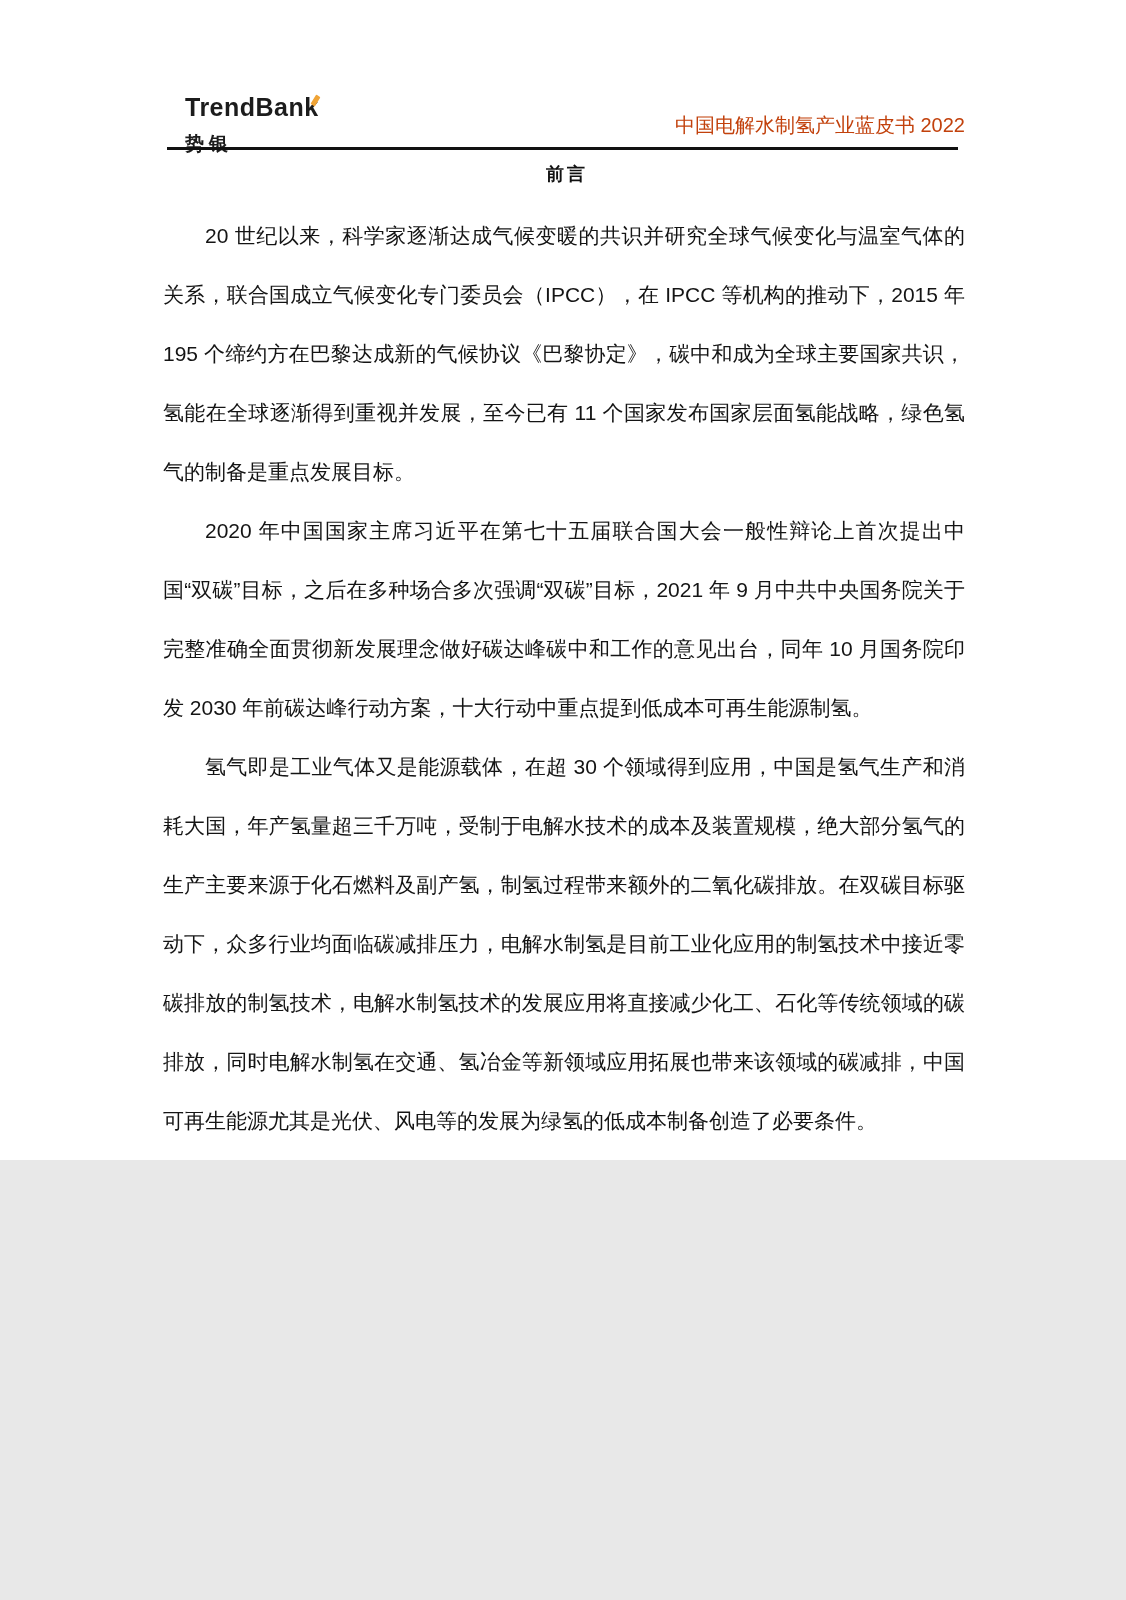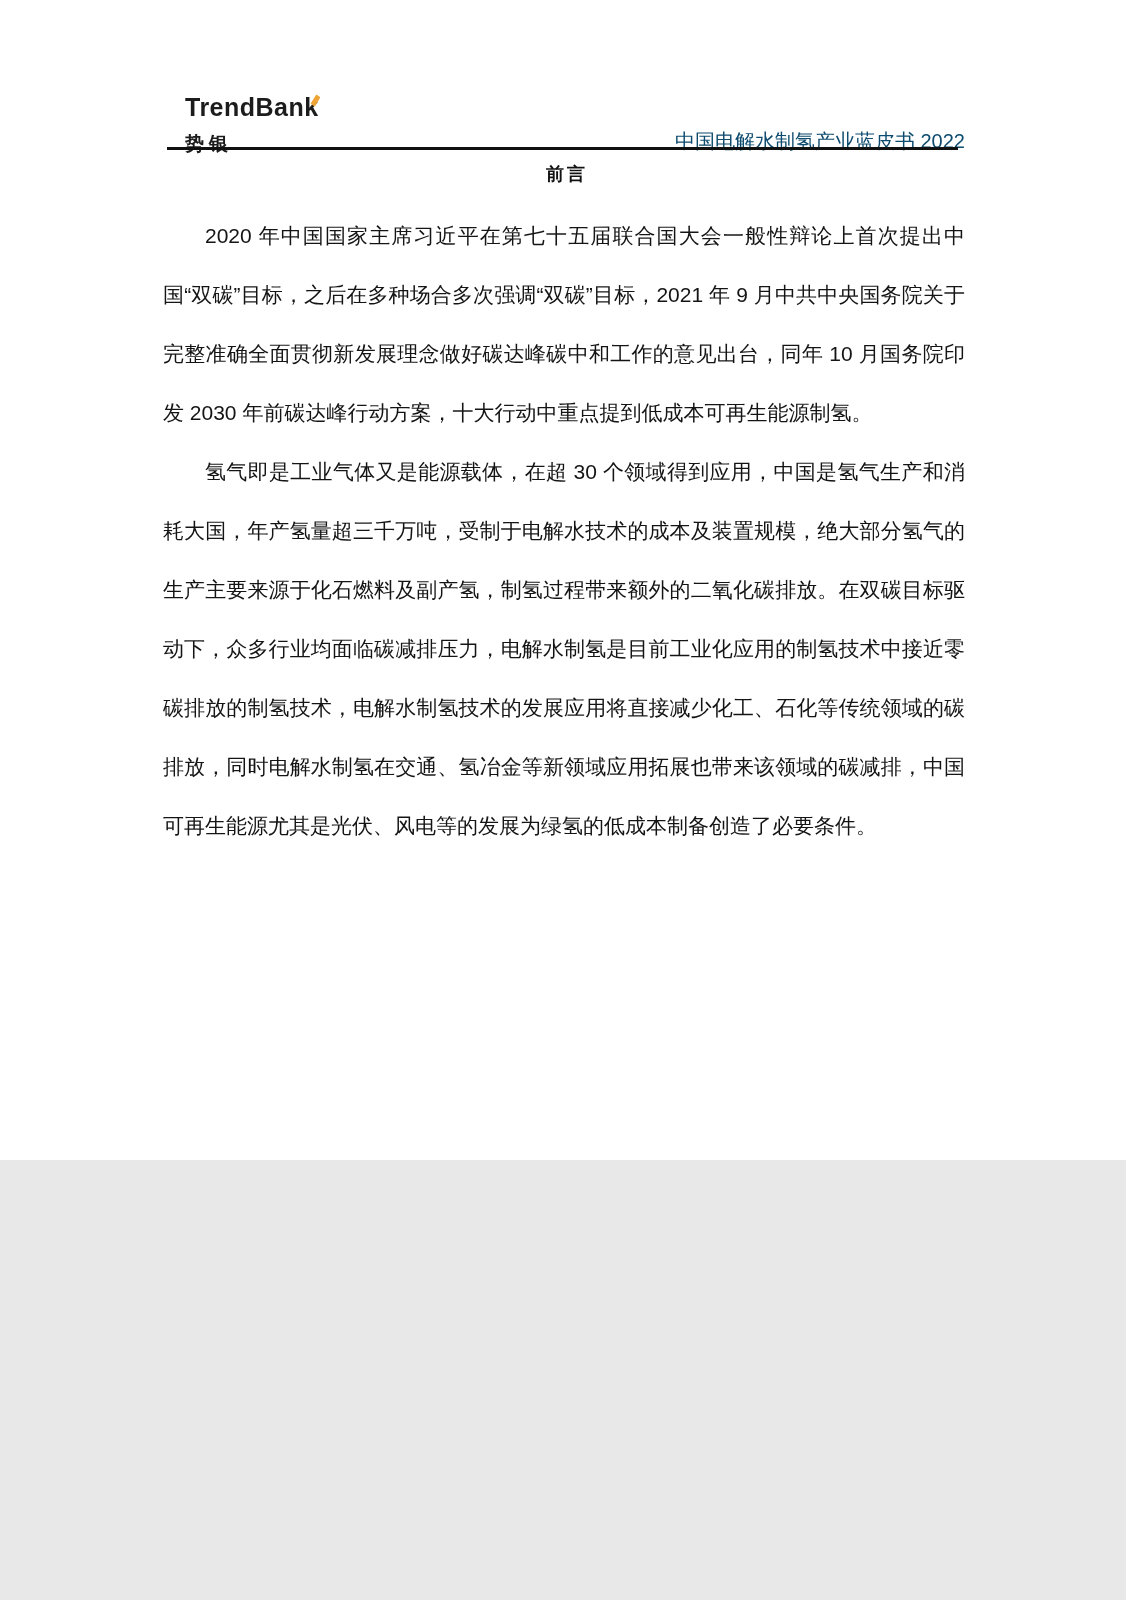--- a/index.html
+++ b/index.html
@@ -23,22 +23,22 @@
   .logo-k::after {
     content:""; position:absolute; right:1px; top:2px;
     width:5px; height:11px; border-radius:1px;
     background:#f0a436; transform:rotate(32deg);
   }
   .logo-subtitle {
     font-size:19px; font-weight:bold; letter-spacing:5px;
     color:#1c1c1c; line-height:26px; margin-top:10px; white-space:nowrap;
   }
   .header-doc-title {
-    position:absolute; top:128px; right:161px;
-    font-size:20px; color:#0c4a6e; white-space:nowrap;
+    position:absolute; top:112px; right:161px;
+    font-size:20px; color:#c2410c; white-space:nowrap;
   }
   .header-rule {
     position:absolute; left:167px; top:147px;
     width:791px; height:3px; background:#111;
   }
 
   
   .section-title {
     position:absolute; left:4px; top:162px; width:100%;
     text-align:center; font-size:18px; font-weight:600;
@@ -70,20 +70,21 @@
   <div class="header-logo">
     <div class="logo-title"><span>TrendBan</span><span class="logo-k">k</span></div>
     <div class="logo-subtitle">势银</div>
   </div>
   <div class="header-doc-title">中国电解水制氢产业蓝皮书 2022</div>
   <div class="header-rule"></div>
 
   <div class="section-title">前言</div>
 
   <div class="body-text">
+    <p>20 世纪以来，科学家逐渐达成气候变暖的共识并研究全球气候变化与温室气体的关系，联合国成立气候变化专门委员会（IPCC），在 IPCC 等机构的推动下，2015 年 195 个缔约方在巴黎达成新的气候协议《巴黎协定》，碳中和成为全球主要国家共识，氢能在全球逐渐得到重视并发展，至今已有 11 个国家发布国家层面氢能战略，绿色氢气的制备是重点发展目标。</p>
     <p>2020 年中国国家主席习近平在第七十五届联合国大会一般性辩论上首次提出中国“双碳”目标，之后在多种场合多次强调“双碳”目标，2021 年 9 月中共中央国务院关于完整准确全面贯彻新发展理念做好碳达峰碳中和工作的意见出台，同年 10 月国务院印发 2030 年前碳达峰行动方案，十大行动中重点提到低成本可再生能源制氢。</p>
     <p>氢气即是工业气体又是能源载体，在超 30 个领域得到应用，中国是氢气生产和消耗大国，年产氢量超三千万吨，受制于电解水技术的成本及装置规模，绝大部分氢气的生产主要来源于化石燃料及副产氢，制氢过程带来额外的二氧化碳排放。在双碳目标驱动下，众多行业均面临碳减排压力，电解水制氢是目前工业化应用的制氢技术中接近零碳排放的制氢技术，电解水制氢技术的发展应用将直接减少化工、石化等传统领域的碳排放，同时电解水制氢在交通、氢冶金等新领域应用拓展也带来该领域的碳减排，中国可再生能源尤其是光伏、风电等的发展为绿氢的低成本制备创造了必要条件。</p>
   </div>
 
   <div class="footer-pageblock">
     <div class="footer-bar-top"></div>
     <div class="footer-page-num">2</div>
     <div class="footer-bar-bottom"></div>
   </div>
 

